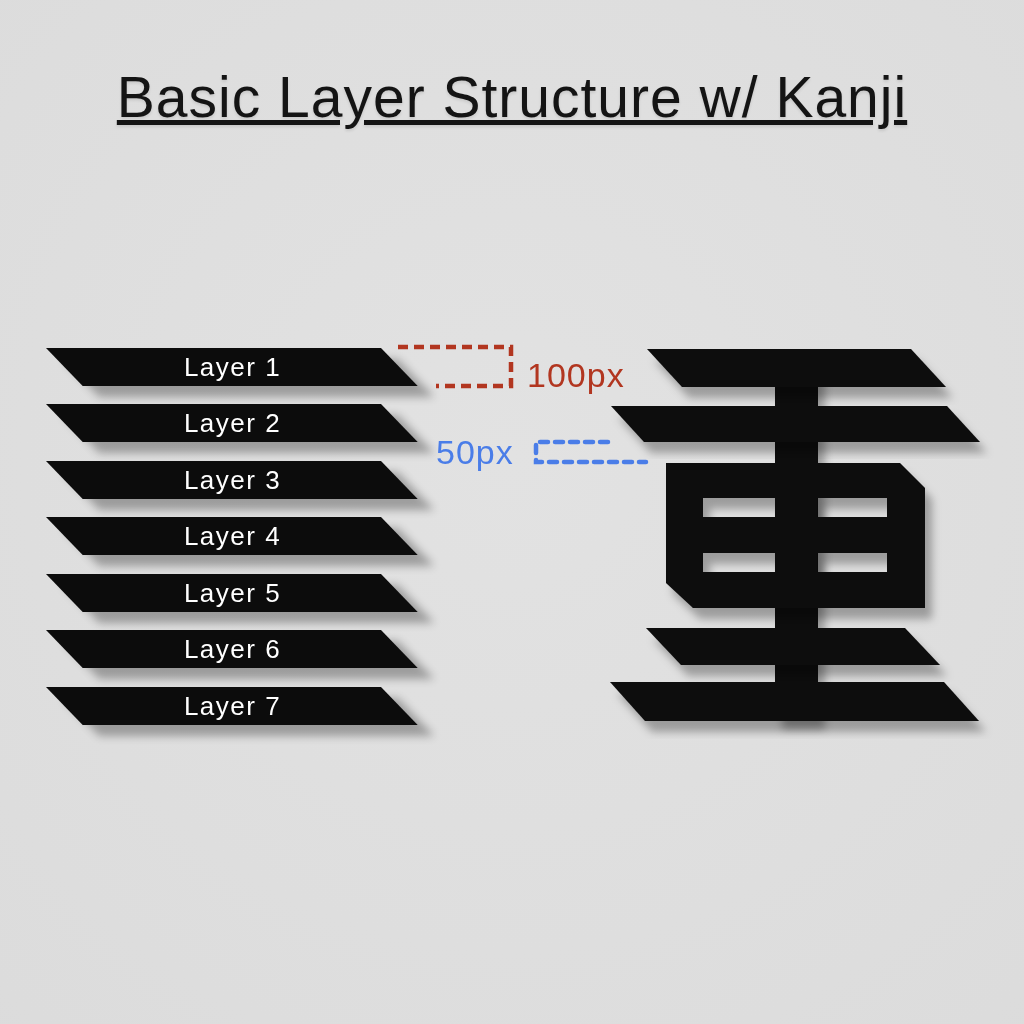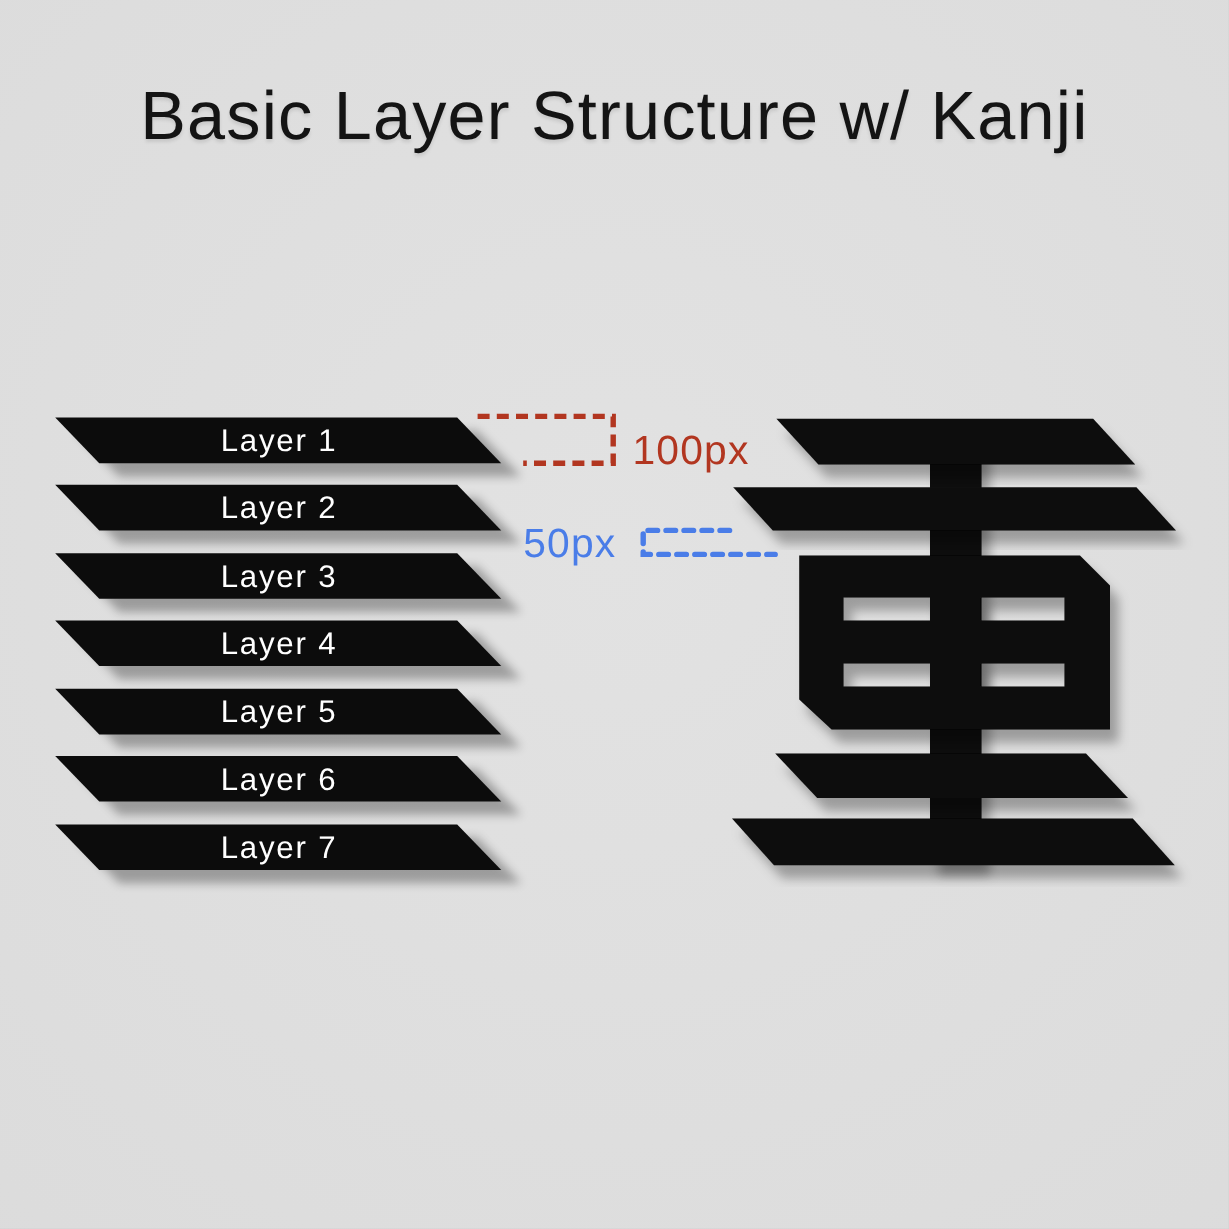--- a/index.html
+++ b/index.html
@@ -11,20 +11,21 @@
   .canvas{
     position:relative;width:1024px;height:1024px;overflow:hidden;
     background:radial-gradient(130% 130% at 50% 45%, #e2e2e2 0%, #dcdcdc 55%, #d6d6d7 100%);
   }
   .title{
     position:absolute;left:0;top:64px;width:100%;
     margin:0;text-align:center;
     font-size:57px;font-weight:500;letter-spacing:1px;
     color:#141414;
     text-shadow:0 2px 3px rgba(0,0,0,0.10);
+    text-decoration:underline;
   }
   
   .stack{position:absolute;left:0;top:0;width:1024px;height:1024px;}
   .layer{
     position:absolute;left:46px;width:335px;height:38px;
     background:#0c0c0c;
     transform-origin:0 0;
     transform:skewX(44deg);
     box-shadow:6px 11px 7px rgba(0,0,0,0.30);
   }

